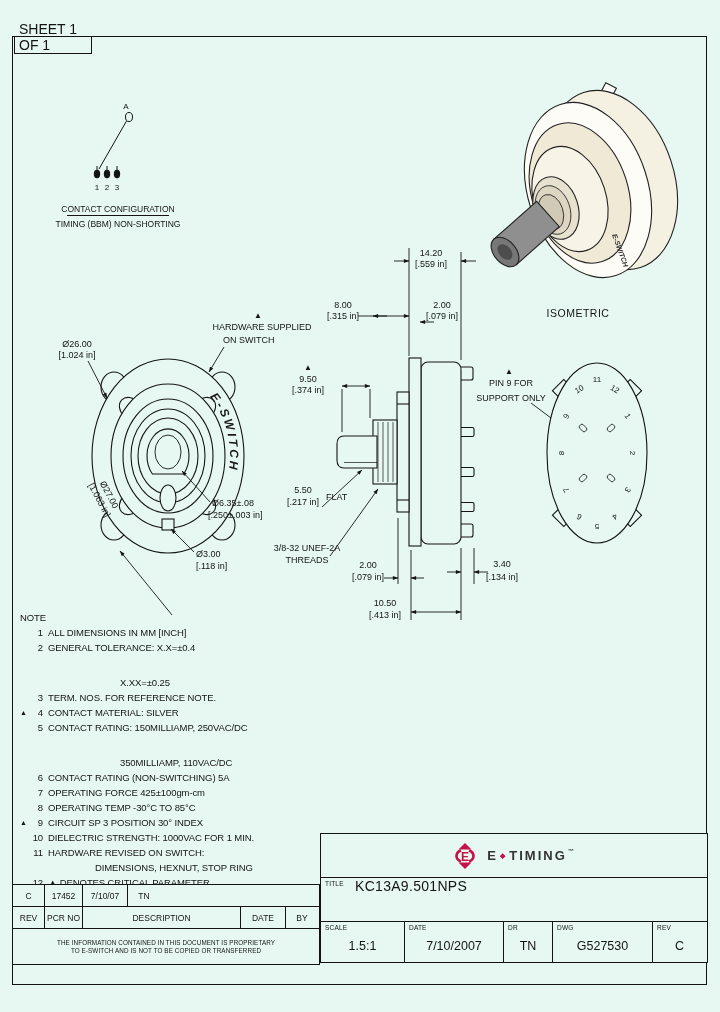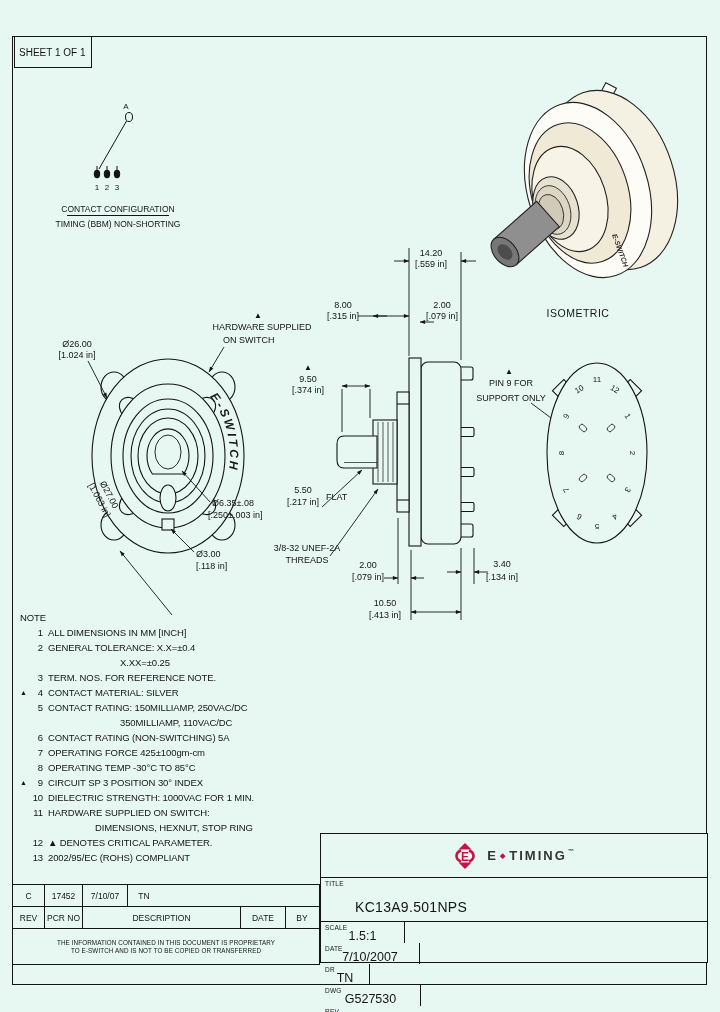--- a/index.html
+++ b/index.html
@@ -1,60 +1,60 @@
 <!DOCTYPE html>
 <html style="--bg: #e6f8f1; --ink: #141414; --red: #c8104b;"><head>
 <meta charset="utf-8">
 <style>
   :root { --bg:#e6f8f1; --ink:#141414; --red:#c8104b; }
   html,body { margin:0; padding:0; background:var(--bg); }
   .page { position:relative; width:720px; height:1012px; background:var(--bg);
           font-family:"Liberation Sans", sans-serif; color:var(--ink); overflow:hidden; }
   .frame { position:absolute; left:12px; top:36px; width:695px; height:949px;
            border:1.4px solid var(--ink); box-sizing:border-box; }
-  .sheet-box { position:absolute; left:14px; top:36px; width:78px; height:32px;
-           border:1.3px solid var(--ink); box-sizing:border-box; font-size:10px;
-           display:flex; align-items:center; padding-left:4px; background:var(--bg); }
+  .sheet-box { position:absolute; left:14px; top:36px; width:78px; height:18px;
+           border:1.3px solid var(--ink); box-sizing:border-box; font-size:14px;
+           display:flex; align-items:flex-end; padding-left:4px; background:var(--bg); }
   svg.draw { position:absolute; left:0; top:0; }
   text { font-family:"Liberation Sans", sans-serif; }
   .d9 { font-size:9px; fill:var(--ink); }
   .d8 { font-size:8px; fill:var(--ink); }
   .cfg { font-size:8.5px; fill:var(--ink); }
   .iso-lab { font-size:10.5px; letter-spacing:.5px; fill:var(--ink); }
   .brand-arc { font-size:12px; font-weight:bold; font-style:italic; letter-spacing:2.5px; fill:#1a1a1a; }
   .pin-num { font-size:8px; fill:var(--ink); }
 
   .notes { position:absolute; left:20px; top:610px; width:310px; font-size:9.5px;
            line-height:15px; letter-spacing:-.1px; }
   .note-row { display:flex; }
   .nmark { width:10px; font-size:7px; flex:none; }
   .nnum  { width:13px; text-align:right; padding-right:5px; flex:none; }
-  .ncont   { padding-left:100px; }
+  .ncont   { padding-left:100px;margin-top:20px; }
   .ncont-b { padding-left:75px; }
 
   .rev { position:absolute; left:12px; top:884px; width:308px;
          border:1.3px solid var(--ink); box-sizing:border-box; font-size:8.5px; background:var(--bg); }
   .rev-row { display:flex; height:21px; border-bottom:1px solid var(--ink); }
   .rev-row .c { border-right:1px solid var(--ink); display:flex; align-items:center;
                 justify-content:center; box-sizing:border-box; }
   .c.w1{width:32px} .c.w2{width:38px} .c.w3{width:158px} .c.w4{width:45px} .c.w5{width:32px; border-right:none}
   .rev-disc { height:35px; display:flex; flex-direction:column; align-items:center;
               justify-content:center; font-size:6.3px; line-height:8px; letter-spacing:.1px; }
 
   .tb { position:absolute; left:320px; top:833px; width:388px; height:130px;
         border:1.5px solid var(--ink); box-sizing:border-box; background:var(--bg); }
   .tb-logo { height:43px; border-bottom:1.2px solid var(--ink); display:flex;
              align-items:center; justify-content:center; gap:9px; }
   .brand-word { font-size:13px; font-weight:bold; letter-spacing:2px; color:#333; display:flex; align-items:center; }
   .brand-sep { color:var(--red); font-size:7px; margin:0 2px; }
   .brand-tm { font-size:6px; vertical-align:super; color:#333; margin-left:1px; position:relative; top:-5px; }
   .tb-title { height:43px; border-bottom:1.2px solid var(--ink); position:relative; }
   .lab { position:absolute; top:2px; left:4px; font-size:6.5px; letter-spacing:.2px; }
-  .tb-title .val { position:absolute; left:34px; top:21px; font-size:14px; letter-spacing:.3px; }
-  .tb-info { display:flex; height:41px;flex-direction:column; }
+  .tb-title .val { position:absolute; left:34px; top:0; font-size:14px; letter-spacing:.3px; }
+  .tb-info { display:flex; height:41px; }
   .tb-info .cell { position:relative; box-sizing:border-box; border-right:1px solid var(--ink); }
   .cell.cw1{width:84px} .cell.cw2{width:99px} .cell.cw3{width:49px} .cell.cw4{width:100px} .cell.cw5{width:53px; border-right:none}
   .cell .val { display:flex; height:100%; align-items:center; justify-content:center;
                font-size:12.5px; padding-top:7px; box-sizing:border-box; }
 </style>
 </head>
 <body>
 
 <div class="page">
 
@@ -305,21 +305,21 @@
         <span>CIRCUIT SP 3 POSITION 30° INDEX</span>
       </div>
     <div class="note-row">
         <span class="nmark"></span>
         <span class="nnum">10</span>
         <span>DIELECTRIC STRENGTH: 1000VAC FOR 1 MIN.</span>
       </div>
     <div class="note-row">
         <span class="nmark"></span>
         <span class="nnum">11</span>
-        <span>HARDWARE SUPPLIED ON SWITCH:</span>
+        <span>HARDWARE REVISED ON SWITCH:</span>
       </div>
     <div class="ncont-b">DIMENSIONS, HEXNUT, STOP RING</div>
     <div class="note-row">
         <span class="nmark"></span>
         <span class="nnum">12</span>
         <span>▲ DENOTES CRITICAL PARAMETER.</span>
       </div>
     <div class="note-row">
         <span class="nmark"></span>
         <span class="nnum">13</span>

